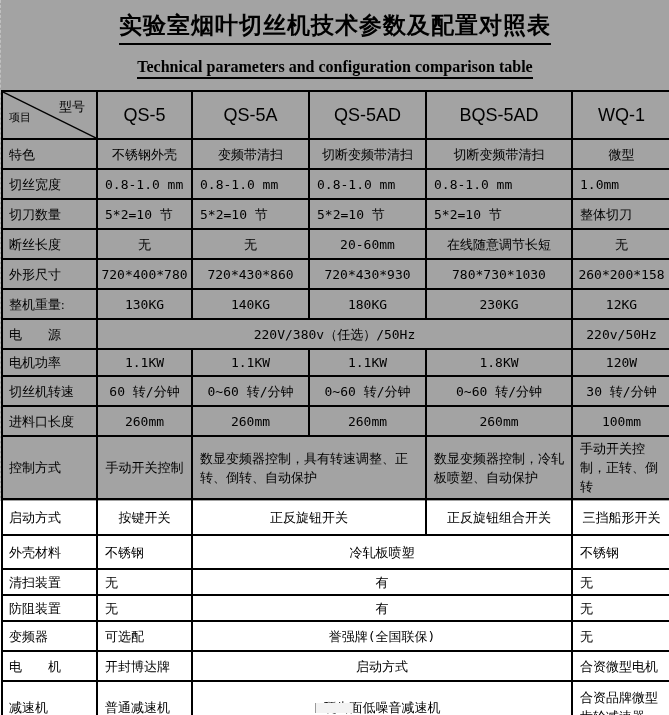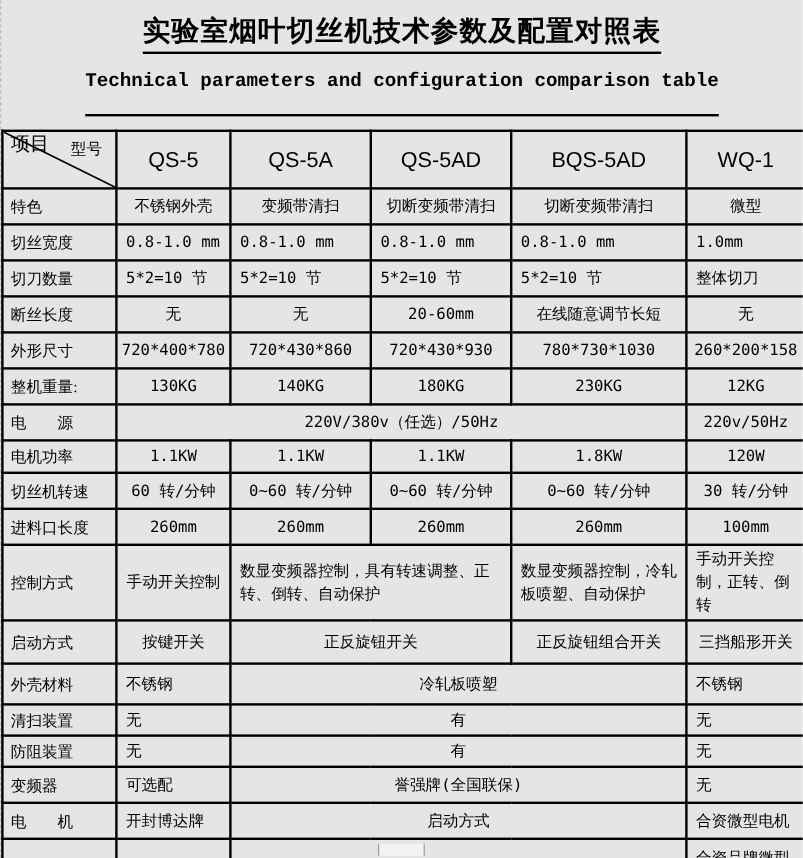--- a/index.html
+++ b/index.html
@@ -4,37 +4,37 @@
 <style>
   * { box-sizing: border-box; margin: 0; padding: 0; }
   html, body {
     width: 669px; height: 715px;
     background: #ffffff; color: #000;
     font-family: "DejaVu Sans", sans-serif;
     overflow: hidden;
   }
   .page {
     position: relative;
-    width: 669px; height: 715px;
+    width: 669px; height: 501px;
     border-left: 1px dashed #c0c0c0;
-    background: #e5e5e5;
+    background: #a3a3a3;
   }
   .titles { text-align: center; padding-top: 10px; }
   .title-cn {
     display: inline-block;
     font-size: 23px; font-weight: bold; letter-spacing: 1px;
     border-bottom: 2px solid #000; padding-bottom: 2px;
     font-family: "DejaVu Sans", sans-serif;
   }
   .title-en-wrap { text-align: center; margin-top: 12px; }
   .title-en {
     display: inline-block;
-    font-family: Liberation Mono, monospace;
+    font-family: Liberation Serif, serif;
     font-size: 16px; font-weight: bold;
-    border-bottom: 2px solid #000; padding-bottom: 18px;
+    border-bottom: 2px solid #000; padding-bottom: 1px;
   }
   table {
     border-collapse: collapse; table-layout: fixed;
     width: 669px; margin-top: 11px;
   }
   th, td {
     border: 2px solid #000;
     font-size: 13px; font-weight: normal;
     padding: 2px 3px; line-height: 19px;
     vertical-align: middle; overflow: hidden;
@@ -54,21 +54,21 @@
   tbody tr { height: 30px; }
   tbody tr:nth-child(8) { height: 27px; }
   tbody tr:nth-child(11) { height: 42px; }
   tbody tr:nth-child(12) { height: 36px; }
   tbody tr:nth-child(13) { height: 34px; }
   tbody tr:nth-child(14), tbody tr:nth-child(15) { height: 26px; }
   tbody tr:nth-child(18) { height: 52px; }
   .corner { position: relative; padding: 13px; }
   .corner svg { position: absolute; left: 0; top: 0; width: 100%; height: 100%; display: block; }
   .corner .c-tr { position: absolute; top: 5px; right: 11px; font-size: 13px; }
-  .corner .c-bl { position: absolute; top: 0; left: 6px; font-size: 16px; }
+  .corner .c-bl { position: absolute; top: 16px; left: 6px; font-size: 11px; }
   .scroll-nub {
     position: absolute; left: 314px; top: 703px;
     width: 39px; height: 10px;
     background: #f3f3f3;
     border-left: 1px solid #9a9a9a; border-right: 1px solid #9a9a9a;
   }
 </style>
 </head>
 <body>
 

